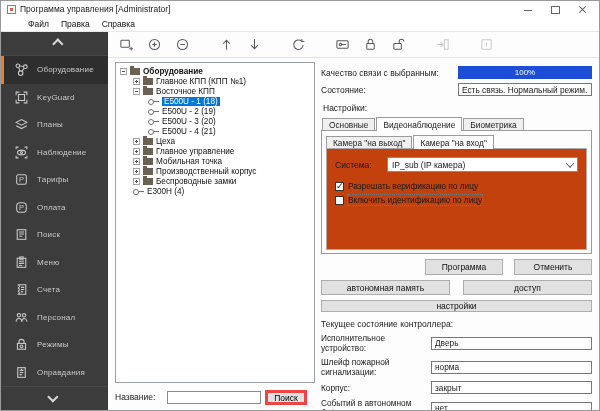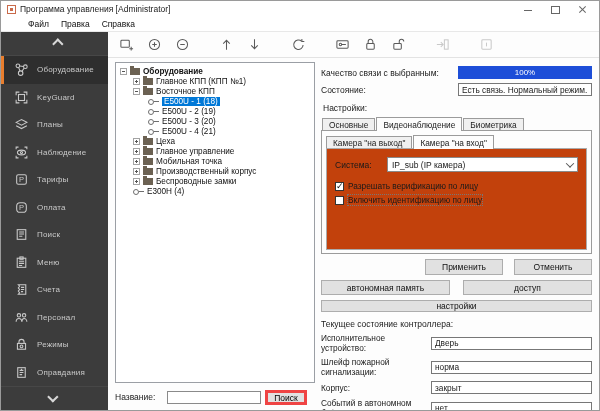--- a/index.html
+++ b/index.html
@@ -427,21 +427,21 @@
                 <span class="cb-label">Разрешать верификацию по лицу</span>
               </div>
               <div class="cbrow">
                 <span class="cb"></span>
                 <span class="cb-label focused">Включить идентификацию по лицу</span>
               </div>
             </div>
           </div>
 
           <div class="apply-row">
-            <button class="btn">Применить</button>
+            <button class="btn">Программа</button>
             <button class="btn">Отменить</button>
           </div>
           <div class="mem-row">
             <button class="btn">автономная память</button>
             <button class="btn">доступ</button>
           </div>
           <button class="btn settings-btn">настройки</button>
 
           <div class="ctrl-header">Текущее состояние контроллера:</div>
 

